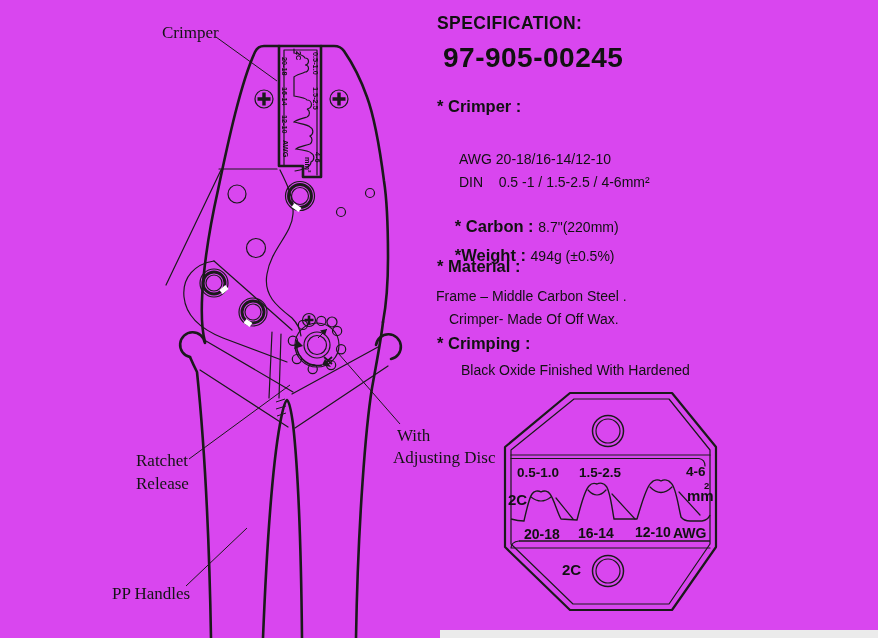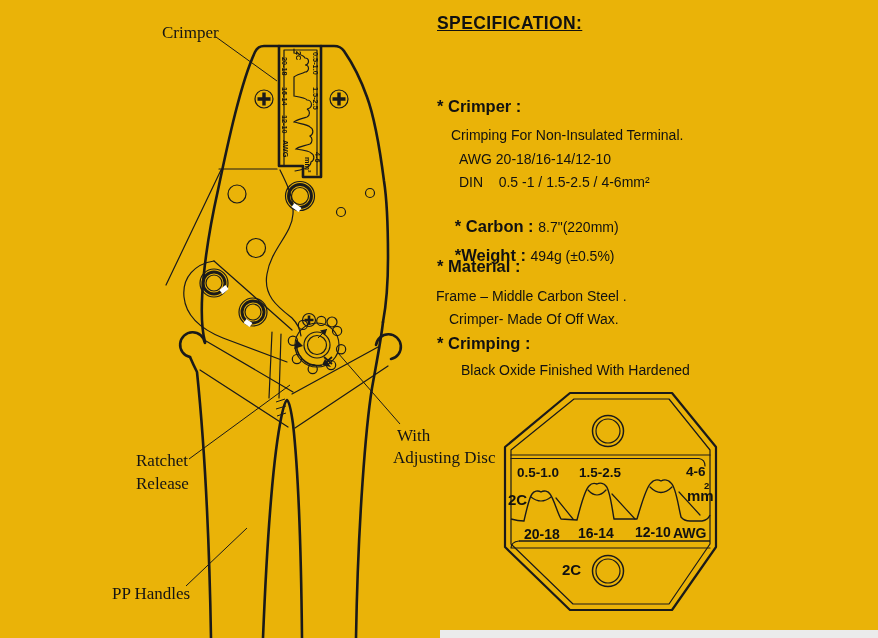--- a/index.html
+++ b/index.html
@@ -1,31 +1,31 @@
 <!DOCTYPE html>
 <html><head>
 <meta charset="utf-8">
 <style>
   html,body{margin:0;padding:0;background:#fff;}
-  #page{position:relative;width:878px;height:638px;background:#eab308;overflow:hidden;
+  #page{position:relative;width:878px;height:638px;background:#d946ef;overflow:hidden;
         font-family:"Liberation Sans",sans-serif;color:#111;}
   #drawing{position:absolute;left:0;top:0;}
   .stroke{fill:none;stroke:#1a1a1a;}
   .hv{stroke-width:2.6;stroke-linecap:round;stroke-linejoin:round;}
   .tn{stroke-width:1.2;stroke-linecap:round;}
   .ld{stroke-width:1;}
   .gap{stroke:#ffffff;stroke-width:5;stroke-linecap:butt;}
   .lblSerif{font-family:"Liberation Serif",serif;font-size:17px;fill:#141414;}
   .dieTxt{font-family:"Liberation Sans",sans-serif;font-weight:bold;font-size:7.3px;fill:#111;}
   .octSz{font-family:"Liberation Sans",sans-serif;font-weight:bold;font-size:13.5px;fill:#111;}
   .octAwg{font-family:"Liberation Sans",sans-serif;font-weight:bold;font-size:14px;fill:#111;}
   .oct2c{font-family:"Liberation Sans",sans-serif;font-weight:bold;font-size:15px;fill:#111;}
   .octSup{font-family:"Liberation Sans",sans-serif;font-weight:bold;font-size:9.5px;fill:#111;}
   .spec{position:absolute;white-space:pre;}
-  .sHead{font-size:17.5px;font-weight:bold;letter-spacing:.4px;text-decoration:underline;}
+  .sHead{font-size:17.5px;font-weight:bold;letter-spacing:.4px;}
   .sPart{font-size:28px;font-weight:bold;letter-spacing:.5px;}
   .sLab{font-size:16.5px;font-weight:bold;}
   .sBody{font-size:14px;}
   .sVal{font-size:14px;font-weight:normal;}
   #bottom-strip{position:absolute;left:440px;top:630px;width:438px;height:8px;background:#ebebeb;}
 </style>
 </head>
 <body>
 
 <div id="page">
@@ -173,23 +173,23 @@
       <text class="octSup" x="704" y="489">2</text>
       <text class="octAwg" x="524" y="539">20-18</text>
       <text class="octAwg" x="578" y="538">16-14</text>
       <text class="octAwg" x="635" y="537">12-10</text>
       <text class="octAwg" x="673" y="538">AWG</text>
       <text class="oct2c" x="562" y="575">2C</text>
     </g>
   </svg>
 
   <div class="spec sHead" style="left:437px;top:13px;">SPECIFICATION:</div>
+  <div class="spec sPart" style="left:443px;top:42px;">97-905-00245</div>
 
   <div class="spec sLab" style="left:437px;top:97px;">* Crimper :</div>
-  <div class="spec sBody" style="left:451px;top:127px;">Crimping For Non-Insulated Terminal.</div>
   <div class="spec sBody" style="left:459px;top:151px;text-align:center;">AWG 20-18/16-14/12-10</div>
   <div class="spec sBody" style="left:459px;top:174px;">DIN    0.5 -1 / 1.5-2.5 / 4-6mm²</div>
 
   <div class="spec" style="left:437px;top:199px;">
     <span class="sLab">* Carbon : </span><span class="sVal">8.7"(220mm)</span>
   </div>
   <div class="spec" style="left:437px;top:228px;text-align:right;">
     <span class="sLab">*Weight : </span><span class="sVal">494g (±0.5%)</span>
   </div>
 

